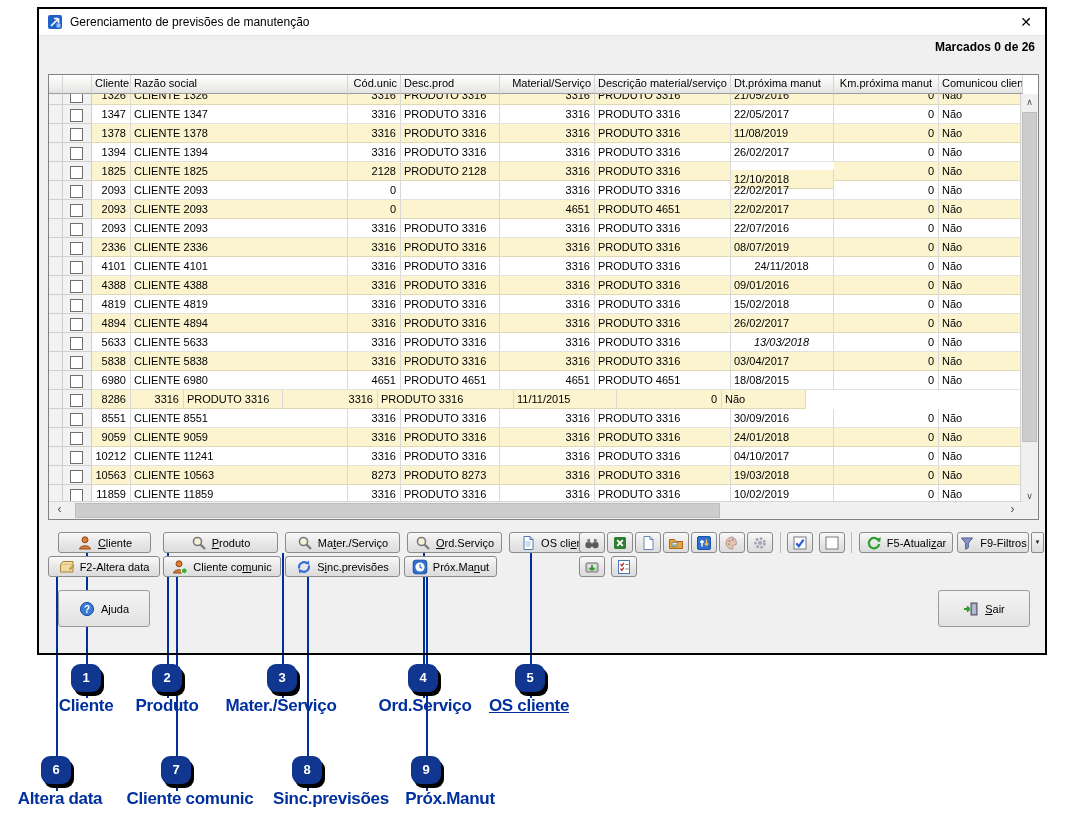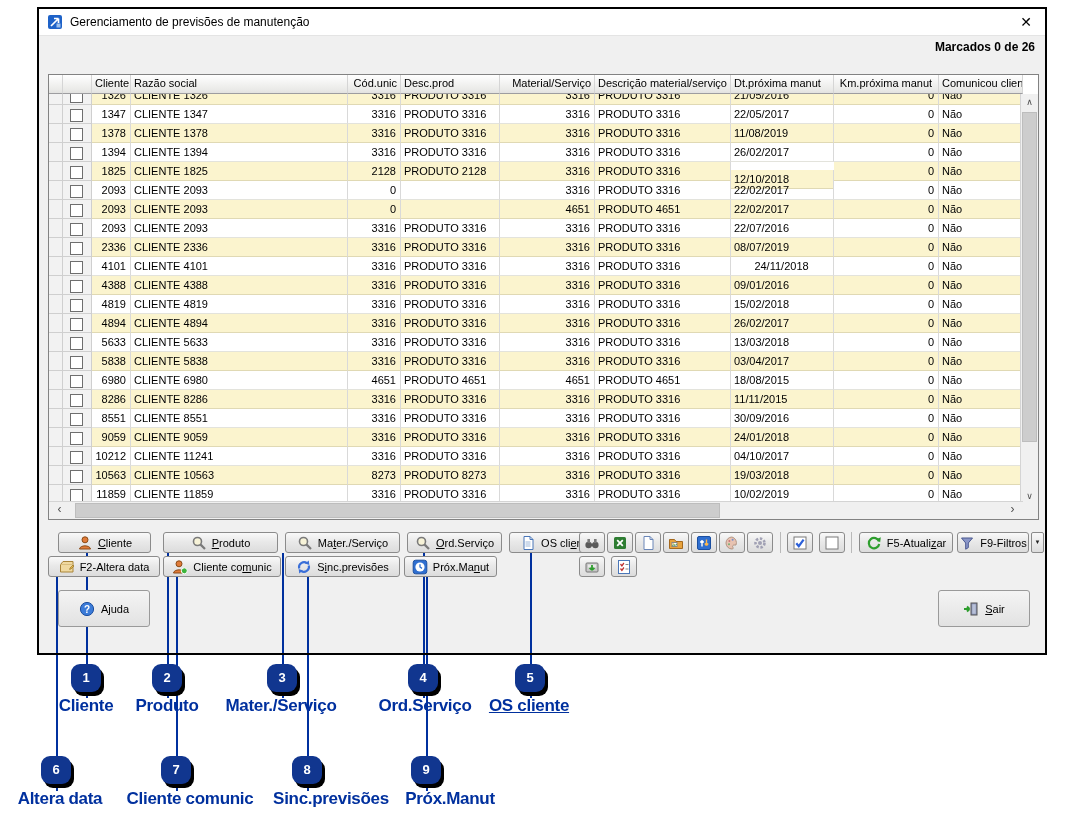--- a/index.html
+++ b/index.html
@@ -307,21 +307,21 @@
               <div class="cell gray" style="width: 14px; text-align: left;"></div>
               <div class="cell gray" style="width: 29px; text-align: left;">
                 <div class="checkbox"></div>
               </div>
               <div class="cell" style="width: 39px; text-align: right;">5633</div>
               <div class="cell" style="width: 217px; text-align: left;">CLIENTE 5633</div>
               <div class="cell" style="width: 53px; text-align: right;">3316</div>
               <div class="cell" style="width: 99px; text-align: left;">PRODUTO 3316</div>
               <div class="cell" style="width: 95px; text-align: right;">3316</div>
               <div class="cell" style="width: 136px; text-align: left;">PRODUTO 3316</div>
-              <div class="cell" style="width: 103px; text-align: left;">13/03/2018</div>
+              <div class="cell" style="width: 103px; text-align: center; font-style: italic;">13/03/2018</div>
               <div class="cell" style="width: 105px; text-align: right;">0</div>
               <div class="cell" style="width: 84px; text-align: left;">Não</div>
             </div>
           </div>
           <div class="row alt">
             <div class="row-inner" style="display: flex;">
               <div class="cell gray" style="width: 14px; text-align: left;"></div>
               <div class="cell gray" style="width: 29px; text-align: left;">
                 <div class="checkbox"></div>
               </div>
@@ -353,21 +353,20 @@
               <div class="cell" style="width: 84px; text-align: left;">Não</div>
             </div>
           </div>
           <div class="row alt">
             <div class="row-inner" style="display: flex;">
               <div class="cell gray" style="width: 14px; text-align: left;"></div>
               <div class="cell gray" style="width: 29px; text-align: left;">
                 <div class="checkbox"></div>
               </div>
               <div class="cell" style="width: 39px; text-align: right;">8286</div>
-              <div class="cell" style="width: 217px; text-align: left;">CLIENTE 8286</div>
               <div class="cell" style="width: 53px; text-align: right;">3316</div>
               <div class="cell" style="width: 99px; text-align: left;">PRODUTO 3316</div>
               <div class="cell" style="width: 95px; text-align: right;">3316</div>
               <div class="cell" style="width: 136px; text-align: left;">PRODUTO 3316</div>
               <div class="cell" style="width: 103px; text-align: left;">11/11/2015</div>
               <div class="cell" style="width: 105px; text-align: right;">0</div>
               <div class="cell" style="width: 84px; text-align: left;">Não</div>
             </div>
           </div>
           <div class="row">

